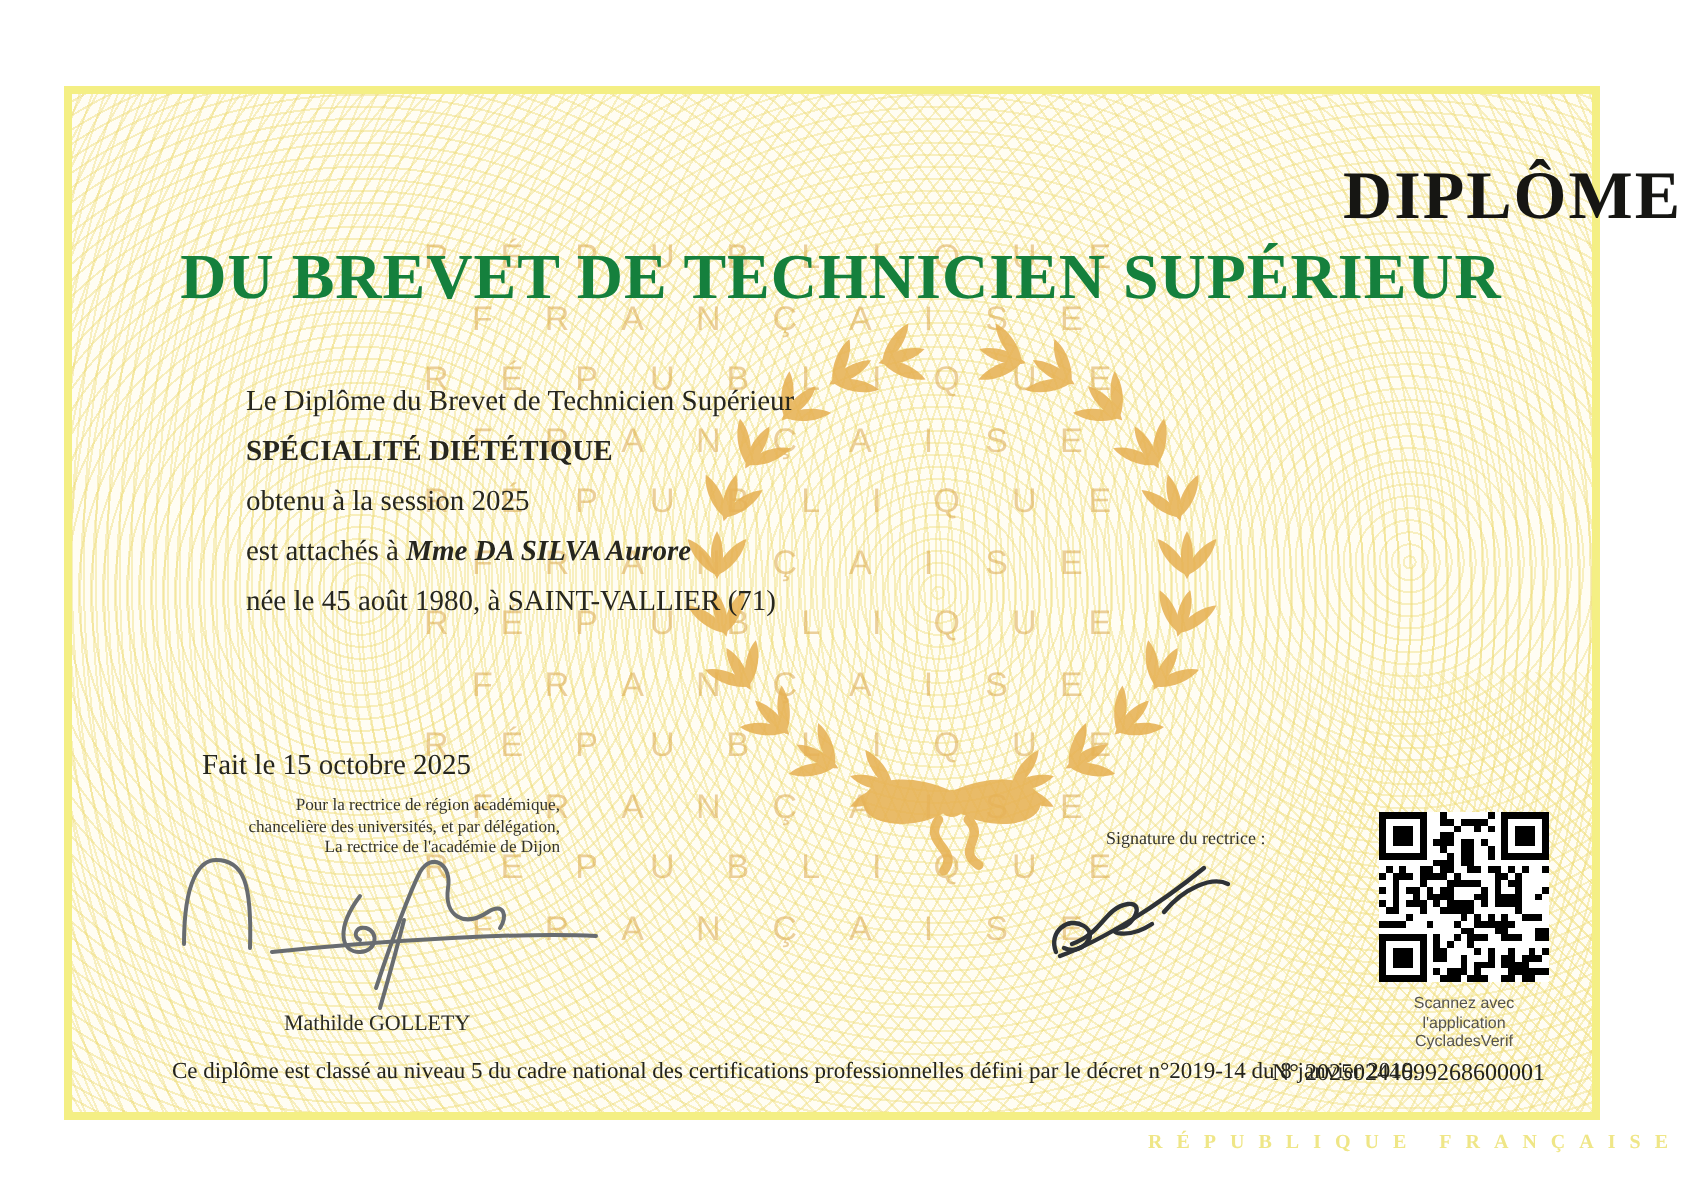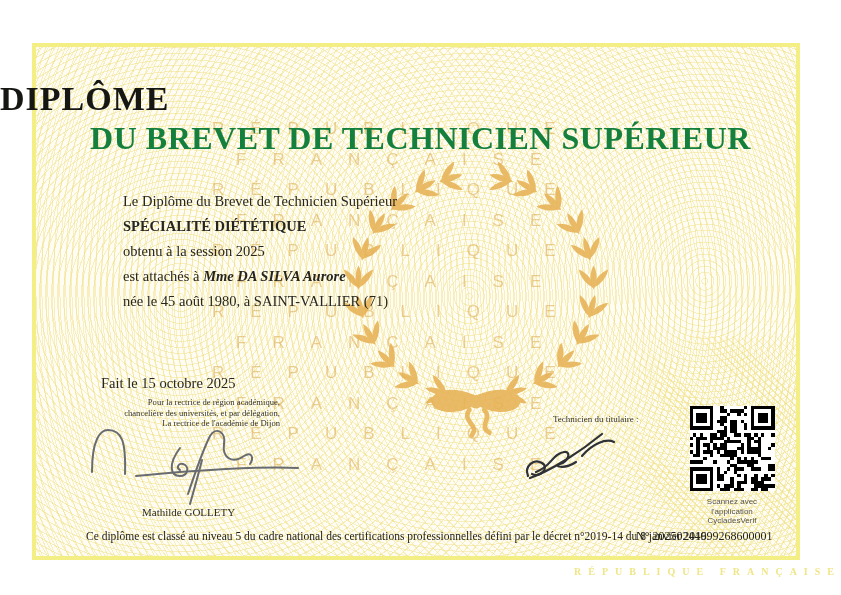--- a/index.html
+++ b/index.html
@@ -19,21 +19,21 @@
             background:repeating-linear-gradient(45deg, rgba(240,222,120,.55) 0 1px, transparent 1px 5px);
             -webkit-mask-image:radial-gradient(circle at 80% 50%, #000 0 40%, transparent 72%);
             mask-image:radial-gradient(circle at 80% 50%, #000 0 40%, transparent 72%);}
   .wm-row{position:absolute;font-family:"Liberation Sans","DejaVu Sans",sans-serif;
           font-size:17px;letter-spacing:26px;color:#dcab52;opacity:.55;white-space:nowrap;}
 
   .wreath{position:absolute;left:328px;top:156px;width:296px;height:282px;z-index:1;opacity:.88;}
 
   .txt{position:absolute;z-index:3;}
   .ministry{left:36px;top:50px;width:760px;text-align:center;font-size:15px;letter-spacing:-0.2px;color:#23231d;}
-  .title1{left:0;top:80px;width:841px;text-align:left;font-size:34px;font-weight:bold;letter-spacing:1px;color:#161613;margin:0;}
+  .title1{left:0;top:80px;width:841px;text-align:right;font-size:34px;font-weight:bold;letter-spacing:1px;color:#161613;margin:0;}
   .title2{left:0;top:120px;width:841px;text-align:center;font-size:32px;font-weight:bold;letter-spacing:.5px;color:#15803d;margin:0;}
 
   .bodytext{left:103px;top:189px;font-size:14.5px;line-height:25px;padding-left:20px;}
   .bodytext .bold{font-weight:bold;}
   .bodytext .name{font-weight:bold;font-style:italic;}
 
   .issuedate{left:101px;top:375px;font-size:14.5px;}
   .authority{left:104px;top:397px;width:176px;text-align:right;font-size:8.6px;line-height:10.5px;color:#33332c;}
   .sig-left{position:absolute;left:84px;top:424px;width:222px;height:90px;z-index:3;}
   .signer{left:142px;top:506px;font-size:11px;color:#2b2b25;}
@@ -130,21 +130,21 @@
     <g fill="none" stroke="#686c70" stroke-width="2" stroke-linecap="round">
       <path d="M8,48 C8,16 16,6 24,6 C38,6 42,18 41,50"></path>
       <path d="M96,24 C84,40 86,52 96,52 C104,52 106,42 99,40 C94,39 92,44 96,46"></path>
       <path d="M104,70 C112,46 120,24 126,12 C132,2 142,8 140,20 C138,34 148,40 160,32 C168,27 170,34 166,40"></path>
       <path d="M52,52 C110,46 180,42 214,44"></path>
       <path d="M118,36 C114,52 110,66 106,80"></path>
     </g>
   </svg>
   <div class="txt signer">Mathilde GOLLETY</div>
 
-  <div class="txt sig-label">Technicien du titulaire :</div>
+  <div class="txt sig-label">Signature du rectrice :</div>
   <svg class="sig-right" viewBox="0 0 102 60">
     <g fill="none" stroke="#2e3237" stroke-width="2.2" stroke-linecap="round">
       <path d="M6,52 C2,42 12,34 20,39 C28,44 18,54 10,50"></path>
       <path d="M14,48 C30,42 30,30 42,28 C50,27 46,38 38,40 C30,42 42,46 54,38"></path>
       <path d="M8,54 C30,46 58,28 80,10"></path>
       <path d="M60,32 C70,20 84,14 92,18"></path>
     </g>
   </svg>
 
   <div class="txt qr">

